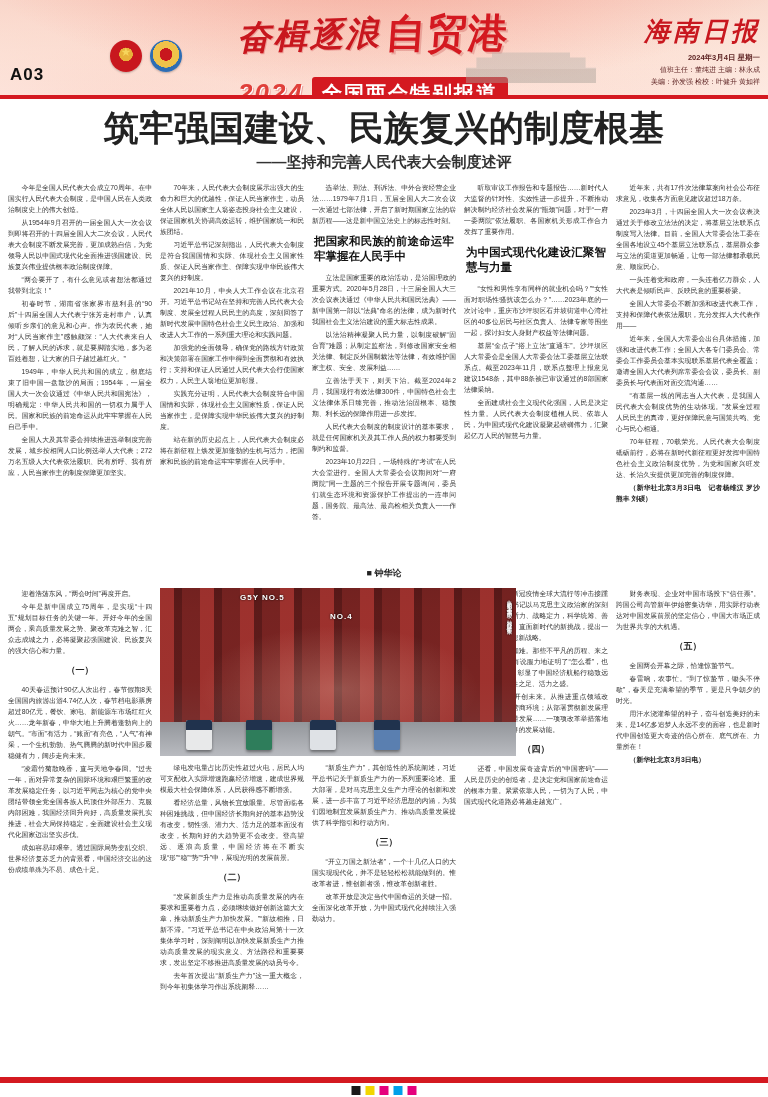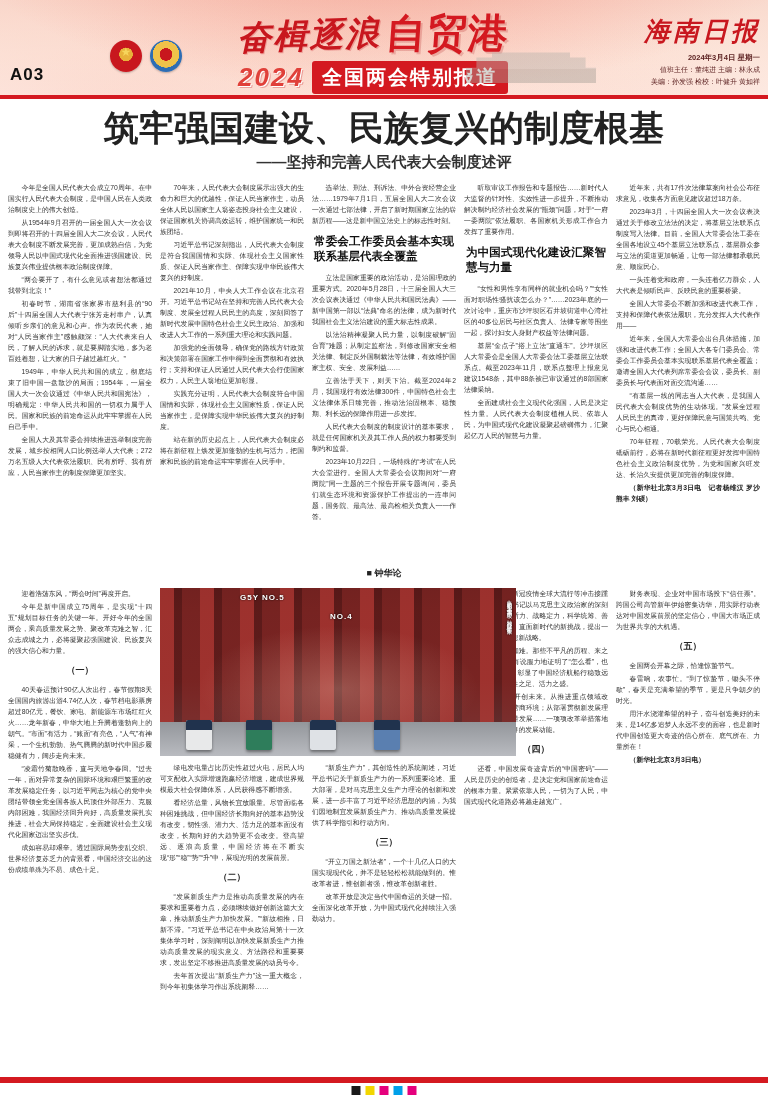--- a/index.html
+++ b/index.html
@@ -21,21 +21,21 @@
   }
   .page-label { position:absolute; left:10px; bottom:10px; font-size:17px; font-weight:bold; color:#111; letter-spacing:1px; }
   .emblems { position:absolute; left:110px; top:40px; display:flex; gap:8px; }
   .emblem { width:32px; height:32px; border-radius:50%; position:relative; box-shadow:0 1px 2px rgba(0,0,0,.25); }
   .emblem.nat { background:radial-gradient(circle at 50% 45%, #e8b23a 0 28%, #c8171e 29% 78%, #e8b23a 79% 100%); }
   .emblem.nat::after { content:"★"; position:absolute; left:0; right:0; top:5px; text-align:center; color:#f6d55c; font-size:12px; }
   .emblem.cppcc { background:radial-gradient(circle at 50% 45%, #c8171e 0 26%, #f0c24a 27% 55%, #2e6db4 56% 100%); }
   .slogan { position:absolute; left:208px; top:6px; width:330px; text-align:center; }
   .slogan-script { font-family:"Liberation Serif", serif; font-style:italic; font-weight:bold; font-size:34px; color:#c8171e; letter-spacing:2px; text-shadow:1px 1px 0 rgba(200,23,30,.25); display:inline-block; transform:rotate(-2deg); }
   .slogan-big { font-size:40px; font-weight:900; color:#d41920; letter-spacing:1px; display:inline-block; transform:skewX(-4deg); text-shadow:2px 2px 0 rgba(170,10,16,.2); }
-  .slogan-row2 { margin-top:0; display:flex; align-items:center; justify-content:center; gap:8px;text-align:center; }
+  .slogan-row2 { margin-top:16px; display:flex; align-items:center; justify-content:center; gap:8px;text-align:center; }
   .year { font-size:26px; font-weight:900; font-style:italic; color:#e0403a; letter-spacing:2px; text-shadow:1px 1px 0 #fff, 2px 2px 0 rgba(200,23,30,.3); }
   .report-pill { background:#d41920; color:#fff; font-weight:bold; font-size:20px; padding:3px 10px; border-radius:3px; letter-spacing:2px; }
   .building { position:absolute; left:466px; bottom:12px; width:130px; height:34px; opacity:.45;
     background:linear-gradient(180deg,#b9b3ac 0 60%, #a59e96 60% 100%);
     clip-path:polygon(0 55%,8% 55%,8% 25%,20% 25%,20% 10%,80% 10%,80% 25%,92% 25%,92% 55%,100% 55%,100% 100%,0 100%); }
   .masthead { position:absolute; right:8px; top:14px; width:160px; text-align:right; }
   .masthead-title { font-family:"Liberation Serif", serif; font-weight:900; font-style:italic; font-size:26px; color:#c8171e; letter-spacing:3px; }
   .masthead-date { font-size:7.5px; color:#5a1f1f; font-weight:bold; margin-top:4px; }
   .masthead-staff { font-size:7px; color:#5a1f1f; margin-top:2px; }
   .banner-rule { width:768px; height:4px; background:#d41920; }
@@ -125,21 +125,21 @@
       <div class="col">
           <div class="para">70年来，人民代表大会制度展示出强大的生命力和巨大的优越性，保证人民当家作主，动员全体人民以国家主人翁姿态投身社会主义建设，保证国家机关协调高效运转，维护国家统一和民族团结。</div>
           <div class="para">习近平总书记深刻指出，人民代表大会制度是符合我国国情和实际、体现社会主义国家性质、保证人民当家作主、保障实现中华民族伟大复兴的好制度。</div>
           <div class="para">2021年10月，中央人大工作会议在北京召开。习近平总书记站在坚持和完善人民代表大会制度、发展全过程人民民主的高度，深刻回答了新时代发展中国特色社会主义民主政治、加强和改进人大工作的一系列重大理论和实践问题。</div>
           <div class="para">加强党的全面领导，确保党的路线方针政策和决策部署在国家工作中得到全面贯彻和有效执行；支持和保证人民通过人民代表大会行使国家权力，人民主人翁地位更加彰显。</div>
           <div class="para">实践充分证明，人民代表大会制度符合中国国情和实际，体现社会主义国家性质，保证人民当家作主，是保障实现中华民族伟大复兴的好制度。</div>
           <div class="para">站在新的历史起点上，人民代表大会制度必将在新征程上焕发更加蓬勃的生机与活力，把国家和民族的前途命运牢牢掌握在人民手中。</div>
         </div>
       <div class="col">
           <div class="para">选举法、刑法、刑诉法、中外合资经营企业法……1979年7月1日，五届全国人大二次会议一次通过七部法律，开启了新时期国家立法的崭新历程——这是新中国立法史上的标志性时刻。</div>
-          <div class="subhead">常委会工作委员会基本实现联系基层代表全覆盖</div>
+          <div class="subhead">把国家和民族的前途命运牢牢掌握在人民手中</div>
           <div class="para">立法是国家重要的政治活动，是治国理政的重要方式。2020年5月28日，十三届全国人大三次会议表决通过《中华人民共和国民法典》——新中国第一部以“法典”命名的法律，成为新时代我国社会主义法治建设的重大标志性成果。</div>
           <div class="para">以法治精神凝聚人民力量，以制度破解“固合育”难题；从制定监察法，到修改国家安全相关法律、制定反外国制裁法等法律，有效维护国家主权、安全、发展利益……</div>
           <div class="para">立善法于天下，则天下治。截至2024年2月，我国现行有效法律300件，中国特色社会主义法律体系日臻完善，推动法治固根本、稳预期、利长远的保障作用进一步发挥。</div>
           <div class="para">人民代表大会制度的制度设计的基本要求，就是任何国家机关及其工作人员的权力都要受到制约和监督。</div>
           <div class="para">2023年10月22日，一场特殊的“考试”在人民大会堂进行。全国人大常委会会议期间对“一府两院”同一主题的三个报告开展专题询问，委员们就生态环境和资源保护工作提出的一连串问题，国务院、最高法、最高检相关负责人一一作答。</div>
         </div>
       <div class="col">
           <div class="para">听取审议工作报告和专题报告……新时代人大监督的针对性、实效性进一步提升，不断推动解决制约经济社会发展的“瓶颈”问题，对于“一府一委两院”依法履职、各国家机关形成工作合力发挥了重要作用。</div>
           <div class="subhead">为中国式现代化建设汇聚智慧与力量</div>
           <div class="para">“女性和男性享有同样的就业机会吗？”“女性面对职场性骚扰该怎么办？”……2023年底的一次讨论中，重庆市沙坪坝区石井坡街道中心湾社区的40多位居民与社区负责人、法律专家等围坐一起，探讨妇女人身财产权益等法律问题。</div>

